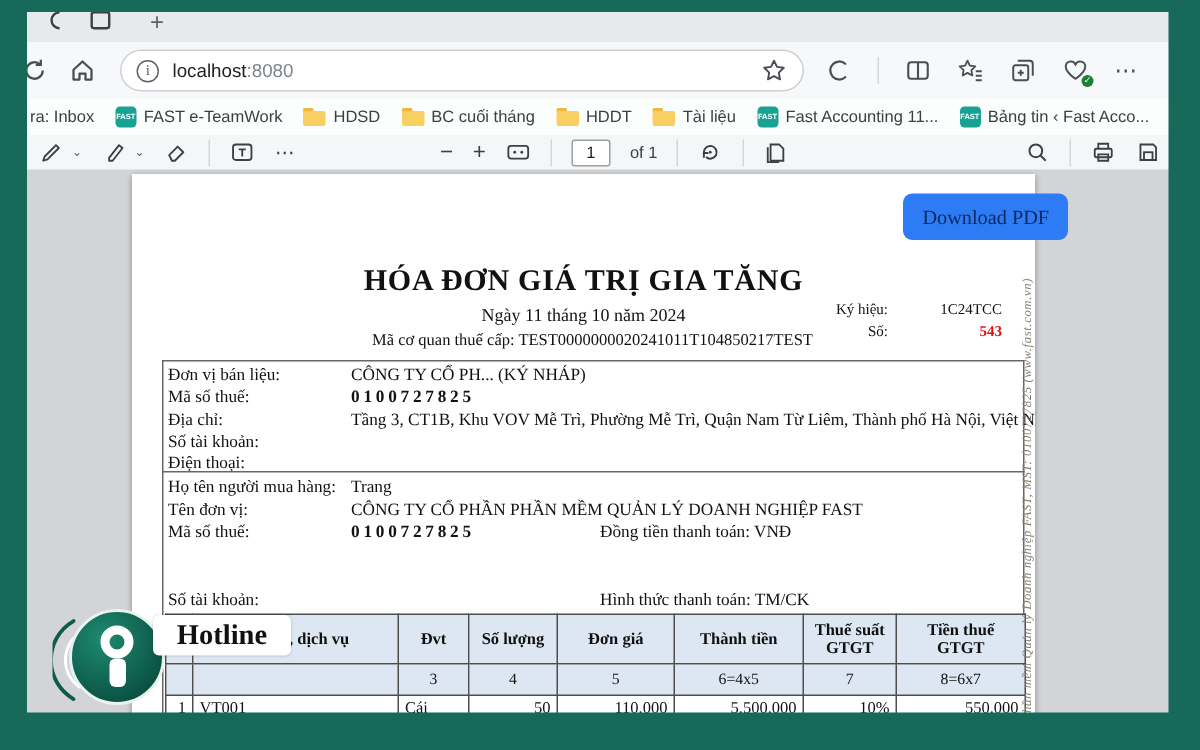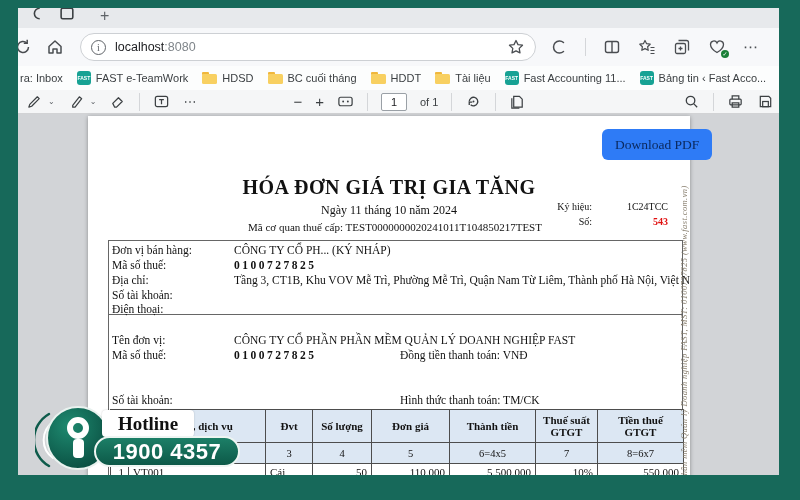--- a/index.html
+++ b/index.html
@@ -300,26 +300,27 @@
           </div>
         <div class="srow">
             <span class="lab">Số:</span>
             <span class="val inv-no">543</span>
           </div>
       </div>
 
       <div class="inv-box"></div>
       <div class="sect-div"></div>
 
-      <div class="inv-row" style="top:128px"><span class="lab lab-w1">Đơn vị bán hàng:</span><span class="val">CÔNG TY CỔ PH... (KÝ NHÁP)</span></div>
+      <div class="inv-row" style="top:128px"><span class="lab lab-w1">Đơn vị bán liệu:</span><span class="val">CÔNG TY CỔ PH... (KÝ NHÁP)</span></div>
       <div class="inv-row" style="top:143px"><span class="lab lab-w1">Mã số thuế:</span><span class="val bold-sp">0100727825</span></div>
       <div class="inv-row" style="top:158px"><span class="lab lab-w1">Địa chỉ:</span><span class="val">Tầng 3, CT1B, Khu VOV Mễ Trì, Phường Mễ Trì, Quận Nam Từ Liêm, Thành phố Hà Nội, Việt Nam</span></div>
       <div class="inv-row" style="top:173px"><span class="lab lab-w1">Số tài khoản:</span></div>
       <div class="inv-row" style="top:187px"><span class="lab lab-w1">Điện thoại:</span></div>
 
+      <div class="inv-row" style="top:203px"><span class="lab lab-w2">Họ tên người mua hàng:</span><span class="val">Trang</span></div>
       <div class="inv-row" style="top:218px"><span class="lab lab-w2">Tên đơn vị:</span><span class="val">CÔNG TY CỔ PHẦN PHẦN MỀM QUẢN LÝ DOANH NGHIỆP FAST</span></div>
       <div class="inv-row" style="top:233px"><span class="lab lab-w2">Mã số thuế:</span><span class="val bold-sp">0100727825</span></div>
       <div class="inv-extra" style="left:312px; top:233px">Đồng tiền thanh toán: VNĐ</div>
       <div class="inv-row" style="top:278px"><span class="lab lab-w2">Số tài khoản:</span></div>
       <div class="inv-extra" style="left:312px; top:278px">Hình thức thanh toán: TM/CK</div>
 
       <table class="inv-table">
         <colgroup>
           <col style="width:18px">
             <col style="width:137px">
@@ -375,21 +376,20 @@
       <path d="M14 6 A30 30 0 0 0 14 58" fill="none" stroke="#0e5b4b" stroke-width="2.5" stroke-linecap="round"></path>
       <path d="M18 14 A22 22 0 0 0 18 50" fill="none" stroke="#ffffff" stroke-width="2" stroke-linecap="round"></path>
     </svg>
     <div class="hl-circle">
       <div class="hl-pin">
         <span class="ring"></span>
         <span class="stem"></span>
       </div>
     </div>
     <div class="hl-label">Hotline</div>
-    <div class="hl-pill">1900 4357</div>
   </div>
 
   <div class="frame frame-top"></div>
   <div class="frame frame-left"></div>
   <div class="frame frame-right"></div>
   <div class="frame frame-bottom"></div>
 
 </div>
 
 </body></html>

